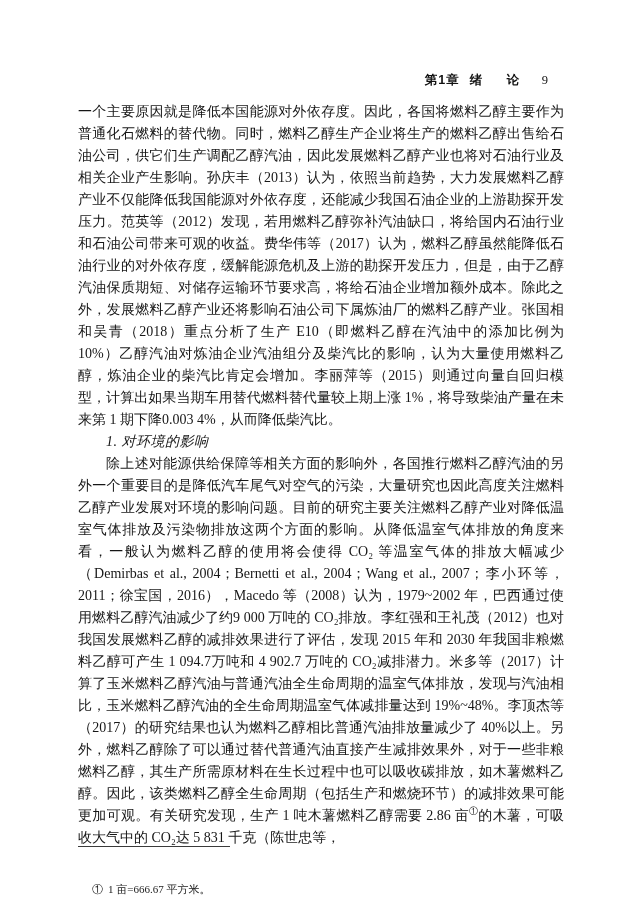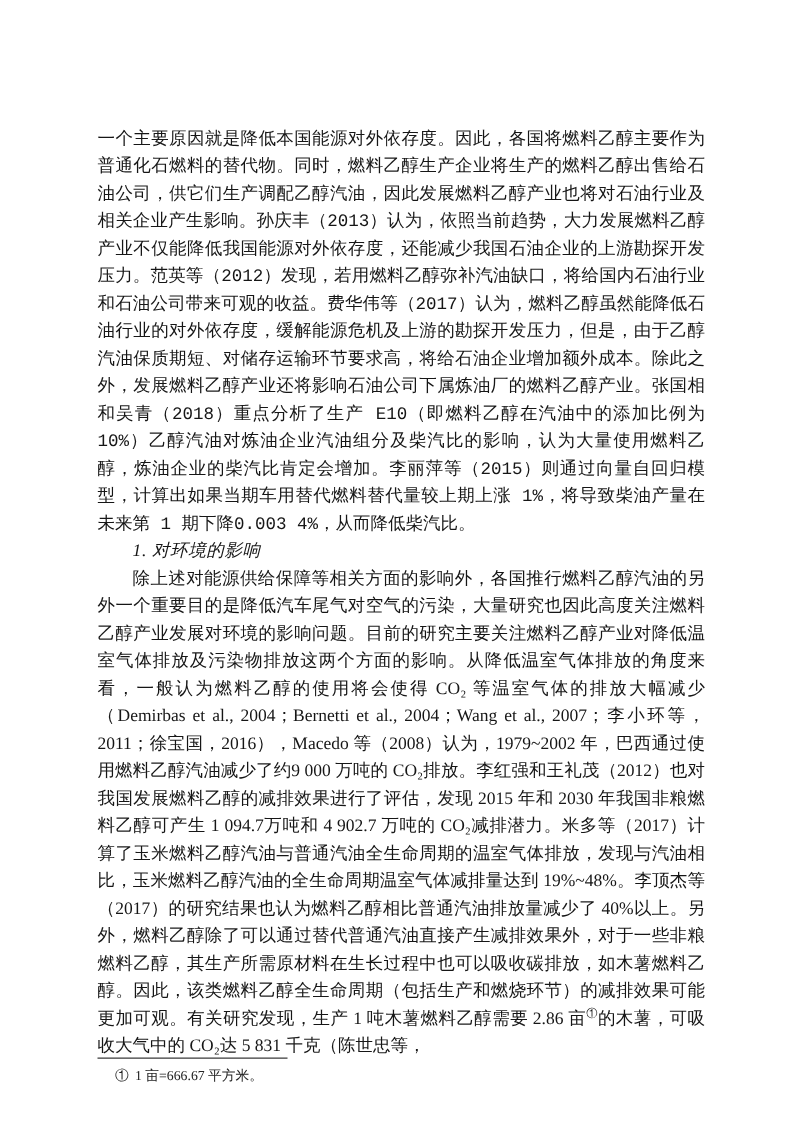--- a/index.html
+++ b/index.html
@@ -46,21 +46,21 @@
     position: absolute;
     top: 101px;
     left: 78px;
     width: 486px;
     font-size: 14px;
     line-height: 22px;
     text-align: justify;
     color: #161616;
   }
   .para { margin: 0; text-indent: 2em; }
-  .para.no-indent { text-indent: 0; font-family: Liberation Mono, monospace; }
+  .para.no-indent { text-indent: 0; }
   .para.kai-heading {
     font-style: italic;
     letter-spacing: 0.5px;
   }
   .footnote-ref {
     font-size: 9px;
     vertical-align: super;
     line-height: 0;
   }
   
@@ -68,33 +68,39 @@
     position: absolute;
     left: 78px;
     top: 846px;
     width: 152px;
     height: 0;
     border-top: 1px solid #3a3a3a;
   }
   .footnote {
     position: absolute;
     left: 92px;
-    top: 853px;
+    top: 881px;
     width: 472px;
     font-size: 11px;
     line-height: 16px;
     color: #222;
   }
   .footnote .marker { margin-right: 5px; }
 </style>
 </head>
 <body>
 
 <div class="page">
 
+  <header class="page-header">
+    <span class="running-head">
+      <span class="chapter">第1章</span><span class="chap-title">绪　论</span>
+    </span>
+    <span class="page-number">9</span>
+  </header>
 
   <main class="content">
     <p class="para no-indent">一个主要原因就是降低本国能源对外依存度。因此，各国将燃料乙醇主要作为普通化石燃料的替代物。同时，燃料乙醇生产企业将生产的燃料乙醇出售给石油公司，供它们生产调配乙醇汽油，因此发展燃料乙醇产业也将对石油行业及相关企业产生影响。孙庆丰（2013）认为，依照当前趋势，大力发展燃料乙醇产业不仅能降低我国能源对外依存度，还能减少我国石油企业的上游勘探开发压力。范英等（2012）发现，若用燃料乙醇弥补汽油缺口，将给国内石油行业和石油公司带来可观的收益。费华伟等（2017）认为，燃料乙醇虽然能降低石油行业的对外依存度，缓解能源危机及上游的勘探开发压力，但是，由于乙醇汽油保质期短、对储存运输环节要求高，将给石油企业增加额外成本。除此之外，发展燃料乙醇产业还将影响石油公司下属炼油厂的燃料乙醇产业。张国相和吴青（2018）重点分析了生产 E10（即燃料乙醇在汽油中的添加比例为 10%）乙醇汽油对炼油企业汽油组分及柴汽比的影响，认为大量使用燃料乙醇，炼油企业的柴汽比肯定会增加。李丽萍等（2015）则通过向量自回归模型，计算出如果当期车用替代燃料替代量较上期上涨 1%，将导致柴油产量在未来第 1 期下降0.003 4%，从而降低柴汽比。</p>
     <p class="para kai-heading">1. 对环境的影响</p>
     <p class="para"><span>除上述对能源供给保障等相关方面的影响外，各国推行燃料乙醇汽油的另外一个重要目的是降低汽车尾气对空气的污染，大量研究也因此高度关注燃料乙醇产业发展对环境的影响问题。目前的研究主要关注燃料乙醇产业对降低温室气体排放及污染物排放这两个方面的影响。从降低温室气体排放的角度来看，一般认为燃料乙醇的使用将会使得 CO₂ 等温室气体的排放大幅减少（Demirbas et al., 2004；Bernetti et al., 2004；Wang et al., 2007；李小环等，2011；徐宝国，2016），Macedo 等（2008）认为，1979~2002 年，巴西通过使用燃料乙醇汽油减少了约9 000 万吨的 CO₂排放。李红强和王礼茂（2012）也对我国发展燃料乙醇的减排效果进行了评估，发现 2015 年和 2030 年我国非粮燃料乙醇可产生 1 094.7万吨和 4 902.7 万吨的 CO₂减排潜力。米多等（2017）计算了玉米燃料乙醇汽油与普通汽油全生命周期的温室气体排放，发现与汽油相比，玉米燃料乙醇汽油的全生命周期温室气体减排量达到 19%~48%。李顶杰等（2017）的研究结果也认为燃料乙醇相比普通汽油排放量减少了 40%以上。另外，燃料乙醇除了可以通过替代普通汽油直接产生减排效果外，对于一些非粮燃料乙醇，其生产所需原材料在生长过程中也可以吸收碳排放，如木薯燃料乙醇。因此，该类燃料乙醇全生命周期（包括生产和燃烧环节）的减排效果可能更加可观。有关研究发现，生产 1 吨木薯燃料乙醇需要 2.86 亩</span><span class="footnote-ref">①</span><span>的木薯，可吸收大气中的 CO₂达 5 831 千克（陈世忠等，</span></p>
   </main>
 
   <div class="footnote-sep"></div>
 
   <footer class="footnote">

